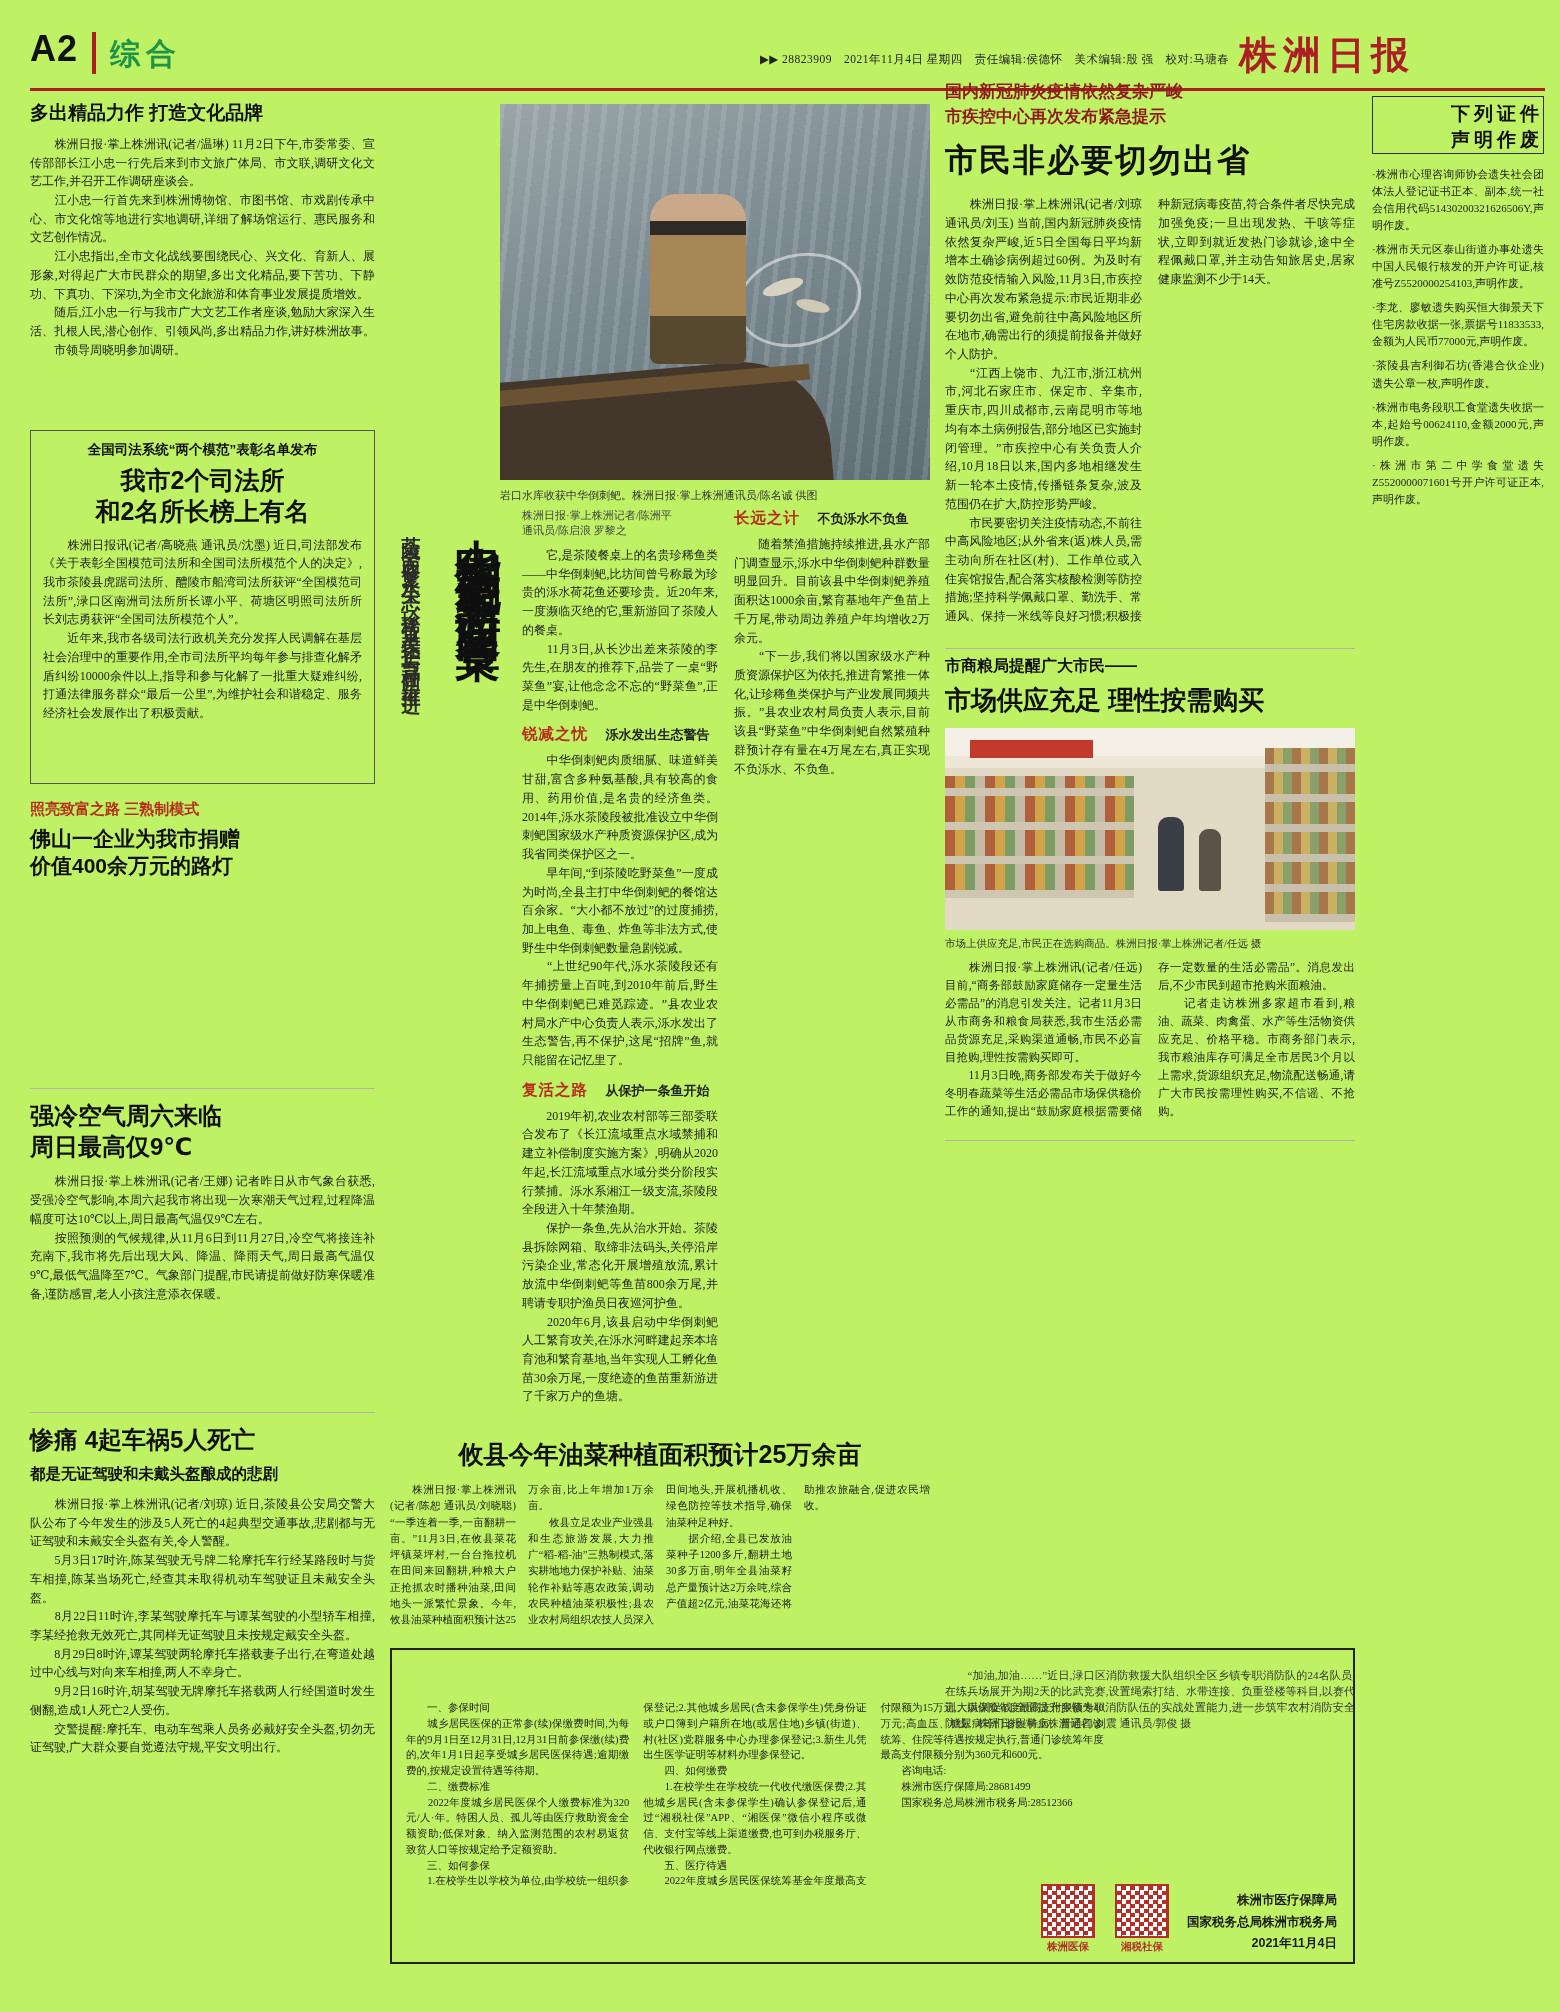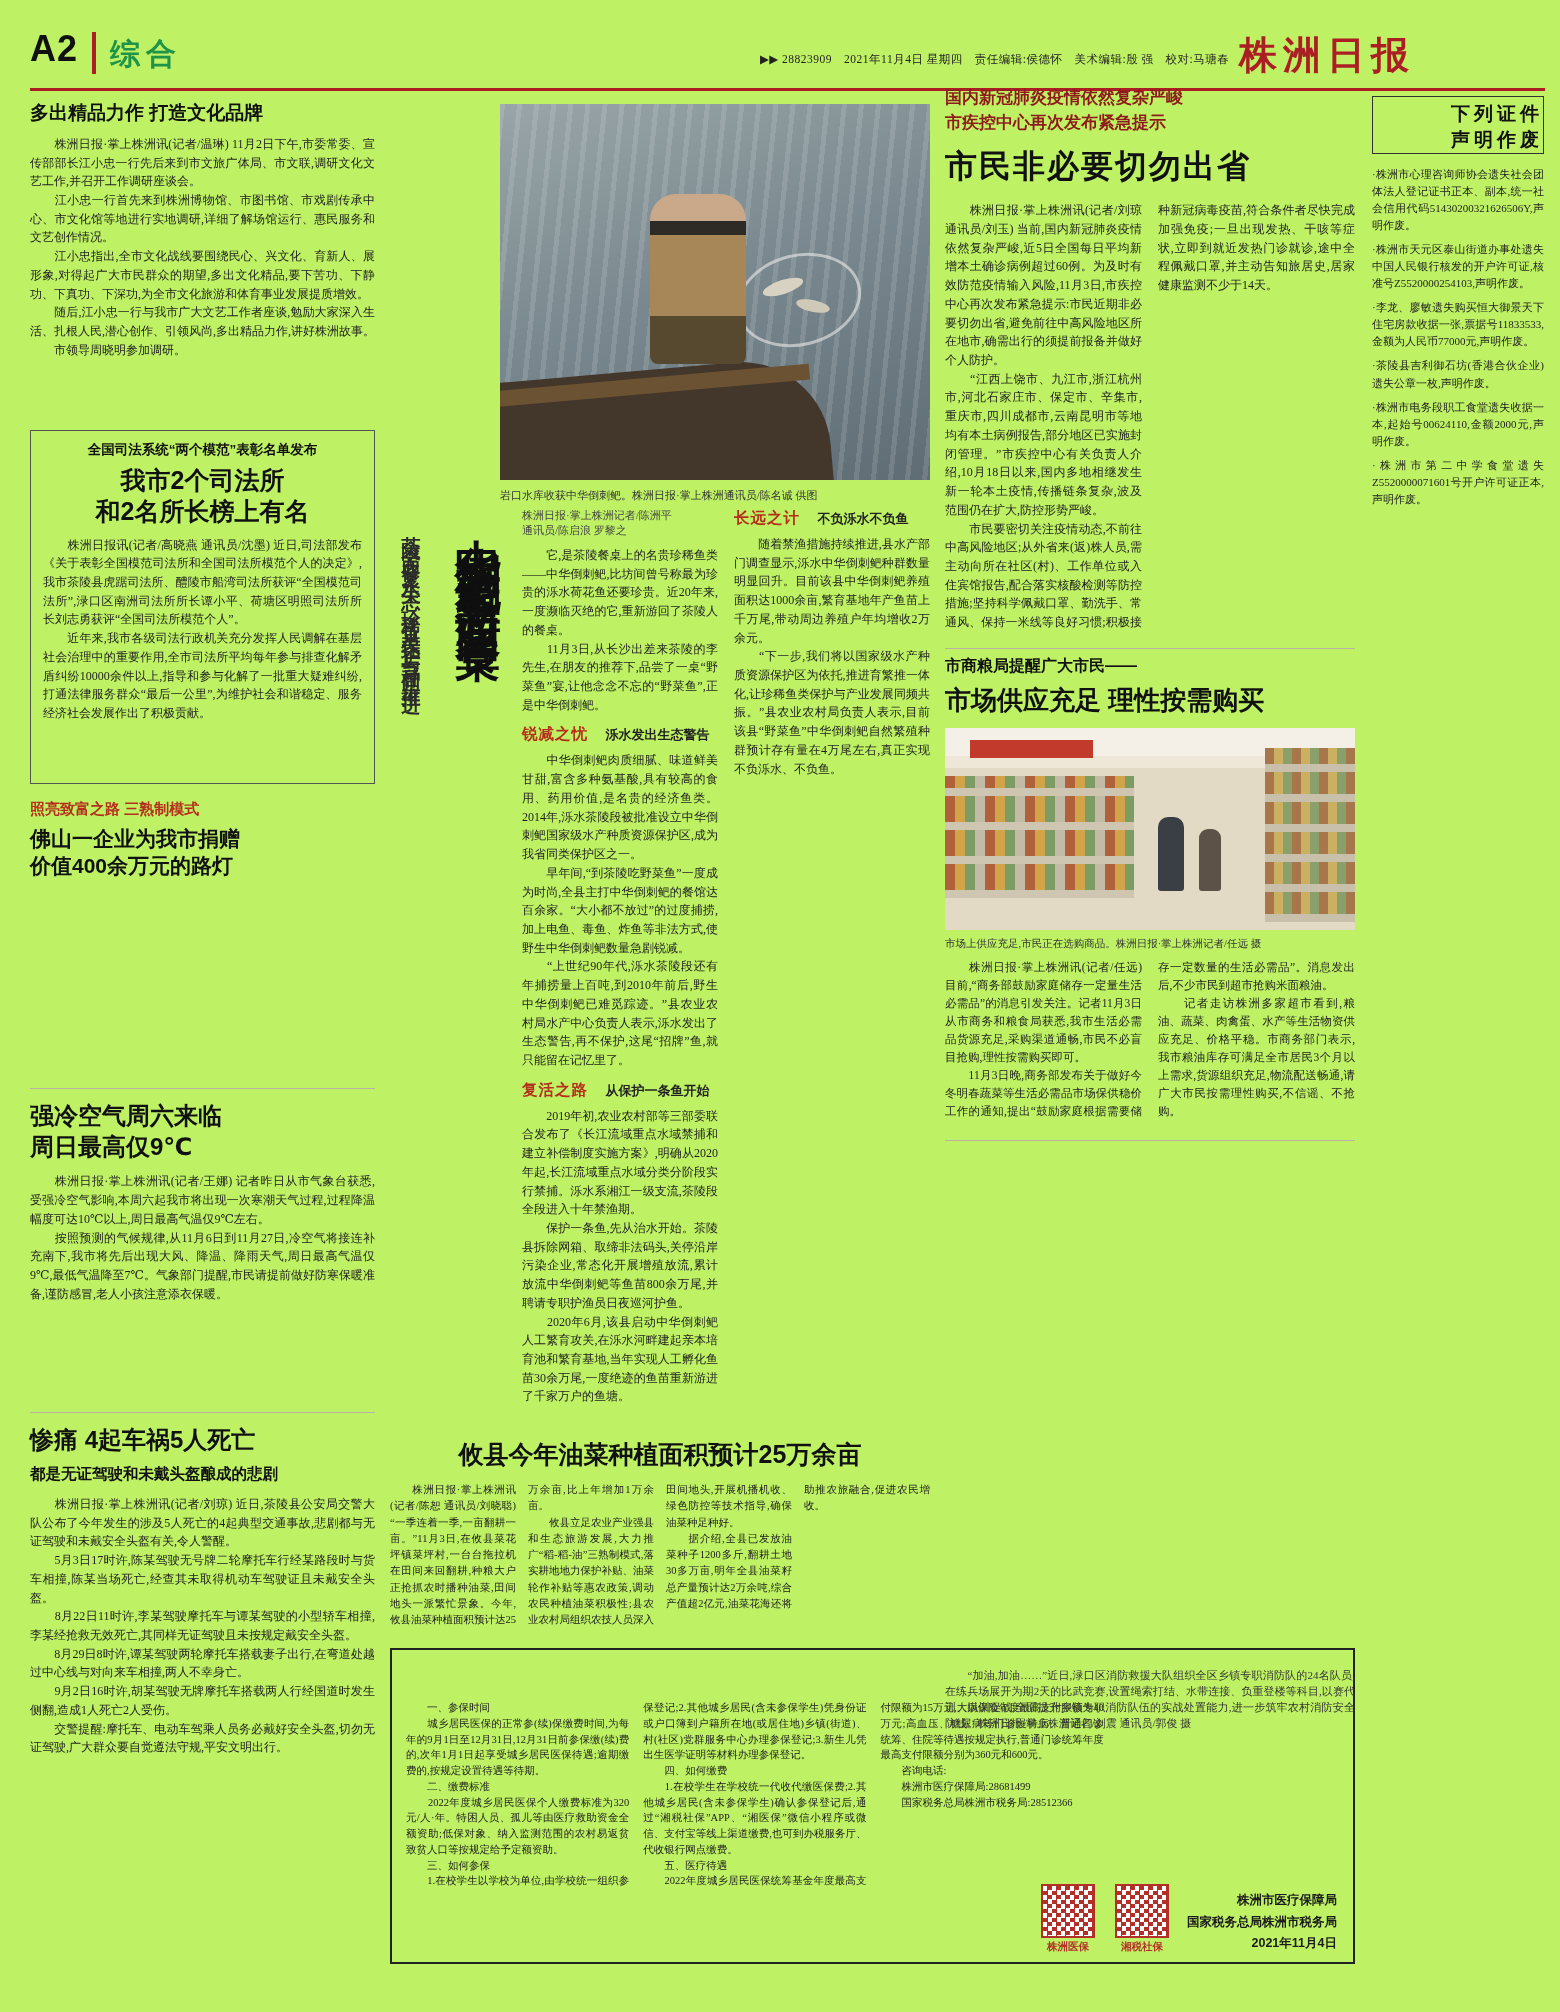--- a/index.html
+++ b/index.html
@@ -66,21 +66,21 @@
   #ins .t{position:absolute;top:10px;left:0;width:100%;text-align:center;font-size:22px;}
   #ins .b{position:absolute;top:50px;left:14px;width:935px;height:196px;column-count:4;column-gap:14px;column-fill:auto;
      font-size:10.5px;line-height:1.5;text-align:justify;white-space:pre-line;overflow:hidden;}
   #ins .foot{position:absolute;right:16px;bottom:8px;display:flex;gap:16px;align-items:flex-end;}
   .seal{width:58px;text-align:center;}
   .seal .qr{width:54px;height:54px;margin:0 auto;border:2px solid #b23028;box-sizing:border-box;
      background:repeating-conic-gradient(#b23028 0% 25%,#fff 0% 50%) 0 0/9px 9px;}
   .seal .lb{font-size:10.5px;color:#b23028;font-family:"Liberation Sans",sans-serif;font-weight:bold;margin-top:2px;}
   #ins .sig{font-size:12.5px;font-weight:bold;text-align:right;line-height:1.7;white-space:pre-line;font-family:"Liberation Sans",sans-serif;}
   
-  #r1{top:86px;left:945px;width:410px;height:548px;}
+  #r1{top:80px;left:945px;width:410px;height:548px;}
   #r1 .k{font-size:17px;color:#8e1b1b;line-height:1.45;}
   #r1 .t{font-size:32px;margin-top:10px;letter-spacing:2px;}
   #r1 .b{margin-top:12px;height:440px;column-count:2;column-gap:16px;column-fill:auto;}
   #div-r1{top:648px;left:945px;width:410px;}
   #r2{top:656px;left:945px;width:410px;height:480px;}
   #r2 .k{font-size:16px;}
   #r2 .t{font-size:26px;margin-top:6px;}
   #r2 .photo{position:relative;margin-top:10px;width:410px;height:202px;overflow:hidden;
      background:linear-gradient(#f4f0e7 0 14%,#eee7d8 14% 20%,#e3dac5 20% 100%);}
   #r2 .shelfL{position:absolute;left:0;top:24%;width:46%;height:60%;

